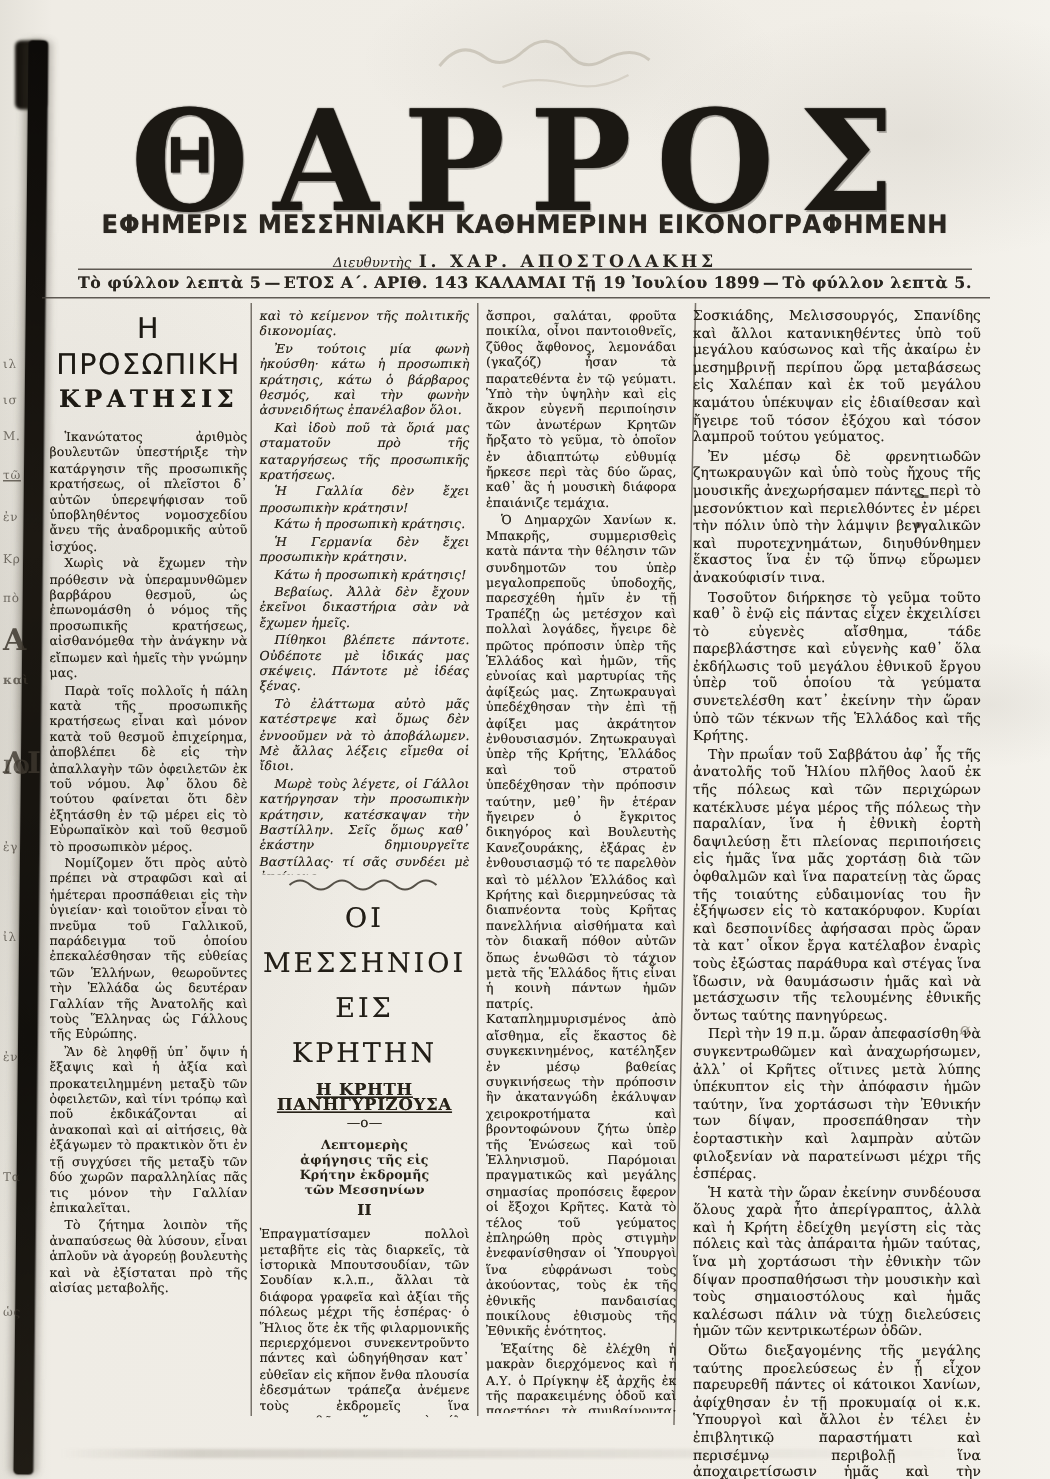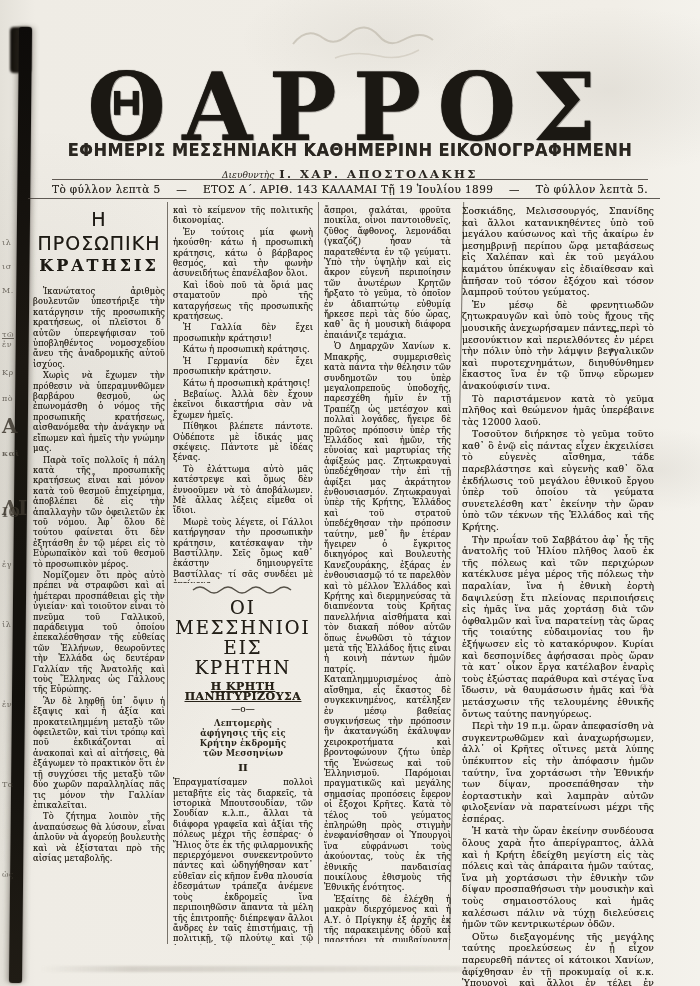--- a/index.html
+++ b/index.html
@@ -18,21 +18,21 @@
   
   .fold-band { position:absolute; left:14px; top:27px; width:13px; height:956px;
     background:linear-gradient(180deg,#0d0b09,#1c1812 35%,#12100c 70%,#201c15);
     transform:rotate(.6deg); filter:blur(.5px); border-radius:3px;
     box-shadow:3px 0 5px rgba(70,64,52,.30), -3px 0 5px rgba(70,64,52,.35), 0 0 1px #000; }
   .fold-knot { position:absolute; left:10px; top:27px; width:21px; height:46px;
     background:#15120d; filter:blur(1px); border-radius:4px; }
   .edge-frags span { position:absolute; left:2px; color:#3e382f; opacity:.7;
     font-size:8px; letter-spacing:.5px; white-space:nowrap; }
   .edge-frags span:nth-child(1){top:238px;} .edge-frags span:nth-child(2){top:262px;}
-  .edge-frags span:nth-child(3){top:286px;} .edge-frags span:nth-child(4){top:330px;text-decoration:underline;}
+  .edge-frags span:nth-child(3){top:286px;} .edge-frags span:nth-child(4){top:312px;text-decoration:underline;}
   .edge-frags span:nth-child(5){top:340px;} .edge-frags span:nth-child(6){top:368px;}
   .edge-frags span:nth-child(7){top:394px;}
   .edge-frags span:nth-child(8){top:414px; font-size:20px; font-weight:bold; opacity:.85;}
   .edge-frags span:nth-child(9){top:448px;font-weight:bold;}
   .edge-frags span:nth-child(10){top:496px; font-size:20px; font-weight:bold; opacity:.8;}
   .edge-frags span:nth-child(11){top:505px; font-size:13px; font-weight:bold;}
   .edge-frags span:nth-child(12){top:560px;} .edge-frags span:nth-child(13){top:620px;}
   .edge-frags span:nth-child(14){top:700px;} .edge-frags span:nth-child(15){top:780px;}
   .edge-frags span:nth-child(16){top:870px;}
   .scribble { position:absolute; opacity:.8; }
@@ -50,21 +50,21 @@
     letter-spacing:17px; color:#1b1813; transform:scaleX(.97);
     text-shadow:0 0 1px rgba(20,17,12,.9), 1px 1px 0 rgba(20,17,12,.25); }
   .subtitle { position:absolute; left:0; top:140px; width:100%; text-align:center;
     font-family:"DejaVu Sans", sans-serif; font-weight:bold; font-size:17px; letter-spacing:.5px;
     color:#2a2620; transform:scaleX(.95); text-shadow:0 0 .5px rgba(30,26,20,.7); }
   .director { position:absolute; left:0; top:163px; width:100%; text-align:center; color:#2a2620; }
   .director .lbl { font-size:9px; font-style:italic; margin-right:5px; }
   .director .nm { font-size:11.5px; font-weight:bold; letter-spacing:2.5px; }
   .rule1 { position:absolute; left:52px; top:179px; width:596px; height:1px; background:#45403a; opacity:.85; }
   .datebar { position:absolute; left:52px; top:183px; width:596px; display:flex;
-    justify-content:space-between; align-items:center; font-weight:normal; font-size:10.5px;
+    justify-content:space-between; align-items:center; font-weight:bold; font-size:10.5px;
     letter-spacing:.4px; color:#2a2620; text-shadow:0 0 .4px rgba(30,26,20,.6); }
   .rule2 { position:absolute; left:28px; top:198px; width:632px; height:1px; background:#45403a; opacity:.85; }
 
   
   .vrule { position:absolute; width:1px; background:#59534a; opacity:.8; }
   .vd1 { left:167px; top:202px; height:742px; }
   .vd2 { left:318px; top:202px; height:742px; }
   .vd3 { left:456px; top:202px; height:748px; transform:rotate(1.1deg); }
 
   .col { position:absolute; top:205px; overflow:hidden; text-align:justify;
@@ -76,24 +76,24 @@
   .colD { left:462px; width:192px; height:781px; font-size:9.2px; line-height:11.6px; }
 
   .col p { text-indent:10px; margin-bottom:1px; }
   .cont > p:first-child, .cont p:first-child { text-indent:0; }
 
   .headA { text-align:center; margin:2px 0 9px; }
   .headA .l1 { font-family:"DejaVu Sans", sans-serif; font-weight:normal; font-size:19px;
     letter-spacing:1px; line-height:24px; color:#1d1a14; }
   .headA .l2 { font-weight:bold; font-size:16px; letter-spacing:3px; line-height:22px; color:#1d1a14; }
 
-  .b-part1 { height:378px; overflow:hidden; flex:none; }
+  .b-part1 { height:378px; overflow:hidden; flex:none;font-style:italic; }
   .orn { flex:none; text-align:center; height:10px; margin:2px 0 3px; }
   .headB { flex:none; text-align:center; margin-bottom:4px; }
-  .headB .l1 { font-size:18px; letter-spacing:2px; line-height:20px; color:#221e17; }
+  .headB .l1 { font-size:18px; letter-spacing:2px; line-height:30px; color:#221e17; }
   .headB .sub { font-weight:bold; font-size:11px; letter-spacing:.5px; margin-top:4px;text-decoration:underline; }
   .headB .sep { font-size:9px; line-height:11px; margin-top:1px; }
   .headB .deck { font-weight:bold; font-size:8.4px; line-height:10px; max-width:108px; margin:3px auto 0; text-align:center; text-shadow:none; }
   .headB .num { font-weight:bold; font-size:10px; margin-top:5px; }
   .b-part2 { flex:1 1 auto; overflow:hidden; }
 </style>
 </head>
 <body>
 
 <div class="page">
@@ -192,23 +192,22 @@
       </div>
   </div>
 
   <div class="col colC cont">
       <p>ἄσπροι, σαλάται, φροῦτα ποικίλα, οἶνοι παντοιοθνεῖς, ζῦθος ἄφθονος, λεμονάδαι (γκαζόζ) ἦσαν τὰ παρατεθέντα ἐν τῷ γεύματι. Ὑπὸ τὴν ὑψηλὴν καὶ εἰς ἄκρον εὐγενῆ περιποίησιν τῶν ἀνωτέρων Κρητῶν ἤρξατο τὸ γεῦμα, τὸ ὁποῖον ἐν ἀδιαπτώτῳ εὐθυμίᾳ ἤρκεσε περὶ τὰς δύο ὥρας, καθ᾽ ἃς ἡ μουσικὴ διάφορα ἐπαιάνιζε τεμάχια.</p>
       <p>Ὁ Δημαρχῶν Χανίων κ. Μπακρῆς, συμμερισθεὶς κατὰ πάντα τὴν θέλησιν τῶν συνδημοτῶν του ὑπὲρ μεγαλοπρεποῦς ὑποδοχῆς, παρεσχέθη ἡμῖν ἐν τῇ Τραπέζῃ ὡς μετέσχον καὶ πολλαὶ λογάδες, ἤγειρε δὲ πρῶτος πρόποσιν ὑπὲρ τῆς Ἑλλάδος καὶ ἡμῶν, τῆς εὐνοίας καὶ μαρτυρίας τῆς ἀφίξεώς μας. Ζητωκραυγαὶ ὑπεδέχθησαν τὴν ἐπὶ τῇ ἀφίξει μας ἀκράτητον ἐνθουσιασμόν. Ζητωκραυγαὶ ὑπὲρ τῆς Κρήτης, Ἑλλάδος καὶ τοῦ στρατοῦ ὑπεδέχθησαν τὴν πρόποσιν ταύτην, μεθ᾽ ἣν ἑτέραν ἤγειρεν ὁ ἔγκριτος δικηγόρος καὶ Βουλευτὴς Κανεζουράκης, ἐξάρας ἐν ἐνθουσιασμῷ τό τε παρελθὸν καὶ τὸ μέλλον Ἑλλάδος καὶ Κρήτης καὶ διερμηνεύσας τὰ διαπνέοντα τοὺς Κρῆτας πανελλήνια αἰσθήματα καὶ τὸν διακαῆ πόθον αὐτῶν ὅπως ἑνωθῶσι τὸ τάχιον μετὰ τῆς Ἑλλάδος ἥτις εἶναι ἡ κοινὴ πάντων ἡμῶν πατρίς. Καταπλημμυρισμένος ἀπὸ αἴσθημα, εἷς ἕκαστος δὲ συγκεκινημένος, κατέληξεν ἐν μέσῳ βαθείας συγκινήσεως τὴν πρόποσιν ἣν ἀκατανγώδη ἐκάλυψαν χειροκροτήματα καὶ βροντοφώνουν ζήτω ὑπὲρ τῆς Ἑνώσεως καὶ τοῦ Ἑλληνισμοῦ. Παρόμοιαι πραγματικῶς καὶ μεγάλης σημασίας προπόσεις ἔφερον οἱ ἔξοχοι Κρῆτες. Κατὰ τὸ τέλος τοῦ γεύματος ἐπληρώθη πρὸς στιγμὴν ἐνεφανίσθησαν οἱ Ὑπουργοὶ ἵνα εὐφράνωσι τοὺς ἀκούοντας, τοὺς ἐκ τῆς ἐθνικῆς πανδαισίας ποικίλους ἐθισμοὺς τῆς Ἐθνικῆς ἑνότητος.</p>
       <p>Ἑξαίτης δὲ ἐλέχθη ἡ μακρὰν διερχόμενος καὶ ἡ Α.Υ. ὁ Πρίγκηψ ἐξ ἀρχῆς ἐκ τῆς παρακειμένης ὁδοῦ καὶ παρετήρει τὰ συμβαίνοντα· ποικίλα αἰσθήματα ὡδήγησαν καὶ ὁποία συγκίνησις συνεῖχε τὴν καρδίαν τοῦ προσωρινοῦ ἡγεμόνος βλέποντος ἡμᾶς ἐκεῖ, καὶ τὰ ὑψηλὰ ἀξιώματά Του δὲν ἠδύναντο νὰ δηλώσωσιν ὁπόσον ἐσκίρτα ἡ καρδία Του ἵνα μετάσχῃ τῆς ἐθνικῆς πανηγύρεως, ἀλλὰ κώλυμα ἐθεωρήθη διὰ τοὺς μεγαλοκώλων Αὐτὸν νὰ ἐξωτερικεύσῃ τῇ μεγάλῃ καὶ Ἑλληνικῇ ψυχῇ Του ἐξ ἀπείρων καὶ ἐθνικῶν ἐλπίδων. Πεποίθαμεν ὅτι οὐδεὶς</p>
     </div>
 
   <div class="col colD cont">
-      <p>Σοσκιάδης, Μελισσουργός, Σπανίδης καὶ ἄλλοι κατανικηθέντες ὑπὸ τοῦ μεγάλου καύσωνος καὶ τῆς ἀκαίρω ἐν μεσημβρινῇ περίπου ὥρᾳ μεταβάσεως εἰς Χαλέπαν καὶ ἐκ τοῦ μεγάλου καμάτου ὑπέκυψαν εἰς ἐδιαίθεσαν καὶ ἀπῆσαν τοῦ τόσον ἐξόχου καὶ τόσον λαμπροῦ τούτου γεύματος.</p>
+      <p>Σοσκιάδης, Μελισσουργός, Σπανίδης καὶ ἄλλοι κατανικηθέντες ὑπὸ τοῦ μεγάλου καύσωνος καὶ τῆς ἀκαίρω ἐν μεσημβρινῇ περίπου ὥρᾳ μεταβάσεως εἰς Χαλέπαν καὶ ἐκ τοῦ μεγάλου καμάτου ὑπέκυψαν εἰς ἐδιαίθεσαν καὶ ἤγειρε τοῦ τόσον ἐξόχου καὶ τόσον λαμπροῦ τούτου γεύματος.</p>
       <p>Ἐν μέσῳ δὲ φρενητιωδῶν ζητωκραυγῶν καὶ ὑπὸ τοὺς ἤχους τῆς μουσικῆς ἀνεχωρήσαμεν πάντες περὶ τὸ μεσονύκτιον καὶ περιελθόντες ἐν μέρει τὴν πόλιν ὑπὸ τὴν λάμψιν βεγγαλικῶν καὶ πυροτεχνημάτων, διηυθύνθημεν ἕκαστος ἵνα ἐν τῷ ὕπνῳ εὕρωμεν ἀνακούφισίν τινα.</p>
-      <p>Τὸ παριστάμενον κατὰ τὸ γεῦμα πλῆθος καὶ θεώμενον ἡμᾶς ὑπερέβαινε τὰς 12000 λαοῦ.</p>
       <p>Τοσοῦτον διήρκησε τὸ γεῦμα τοῦτο καθ᾽ ὃ ἐνῷ εἰς πάντας εἶχεν ἐκχειλίσει τὸ εὐγενὲς αἴσθημα, τάδε παρεβλάστησε καὶ εὐγενὴς καθ᾽ ὅλα ἐκδήλωσις τοῦ μεγάλου ἐθνικοῦ ἔργου ὑπὲρ τοῦ ὁποίου τὰ γεύματα συνετελέσθη κατ᾽ ἐκείνην τὴν ὥραν ὑπὸ τῶν τέκνων τῆς Ἑλλάδος καὶ τῆς Κρήτης.</p>
       <p>Τὴν πρωΐαν τοῦ Σαββάτου ἀφ᾽ ἧς τῆς ἀνατολῆς τοῦ Ἡλίου πλῆθος λαοῦ ἐκ τῆς πόλεως καὶ τῶν περιχώρων κατέκλυσε μέγα μέρος τῆς πόλεως τὴν παραλίαν, ἵνα ἡ ἐθνικὴ ἑορτὴ δαψιλεύσῃ ἔτι πλείονας περιποιήσεις εἰς ἡμᾶς ἵνα μᾶς χορτάσῃ διὰ τῶν ὀφθαλμῶν καὶ ἵνα παρατείνῃ τὰς ὥρας τῆς τοιαύτης εὐδαιμονίας του ἣν ἐξήψωσεν εἰς τὸ κατακόρυφον. Κυρίαι καὶ δεσποινίδες ἀφήσασαι πρὸς ὥραν τὰ κατ᾽ οἶκον ἔργα κατέλαβον ἐναρὶς τοὺς ἐξώστας παράθυρα καὶ στέγας ἵνα ἴδωσιν, νὰ θαυμάσωσιν ἡμᾶς καὶ νὰ μετάσχωσιν τῆς τελουμένης ἐθνικῆς ὄντως ταύτης πανηγύρεως.</p>
       <p>Περὶ τὴν 19 π.μ. ὥραν ἀπεφασίσθη νὰ συγκεντρωθῶμεν καὶ ἀναχωρήσωμεν, ἀλλ᾽ οἱ Κρῆτες οἵτινες μετὰ λύπης ὑπέκυπτον εἰς τὴν ἀπόφασιν ἡμῶν ταύτην, ἵνα χορτάσωσι τὴν Ἐθνικήν των δίψαν, προσεπάθησαν τὴν ἑορταστικὴν καὶ λαμπρὰν αὐτῶν φιλοξενίαν νὰ παρατείνωσι μέχρι τῆς ἑσπέρας.</p>
       <p>Ἡ κατὰ τὴν ὥραν ἐκείνην συνδέουσα ὅλους χαρὰ ἦτο ἀπερίγραπτος, ἀλλὰ καὶ ἡ Κρήτη ἐδείχθη μεγίστη εἰς τὰς πόλεις καὶ τὰς ἀπάραιτα ἡμῶν ταύτας, ἵνα μὴ χορτάσωσι τὴν ἐθνικὴν τῶν δίψαν προσπαθήσωσι τὴν μουσικὴν καὶ τοὺς σημαιοστόλους καὶ ἡμᾶς καλέσωσι πάλιν νὰ τύχῃ διελεύσεις ἡμῶν τῶν κεντρικωτέρων ὁδῶν.</p>
       <p>Οὕτω διεξαγομένης τῆς μεγάλης ταύτης προελεύσεως ἐν ᾗ εἶχον παρευρεθῆ πάντες οἱ κάτοικοι Χανίων, ἀφίχθησαν ἐν τῇ προκυμαίᾳ οἱ κ.κ. Ὑπουργοὶ καὶ ἄλλοι ἐν τέλει ἐν ἐπιβλητικῷ παραστήματι καὶ περισέμνῳ περιβολῇ ἵνα ἀποχαιρετίσωσιν ἡμᾶς καὶ τὴν ἐπιστραφεῖσαν αὐτοὺς ἐπιτροπὴν ἡμῶν, ὅτι τῇ θερμῇ παρακλήσει ἡμῶν ἐπέτρεψαν νὰ ἀποχαιρετήσωμεν ἀλλήλους ἐν τῷ καταστήματι τοῦ Δημαρχείου εἰς ὃ</p>
     </div>
 
 </div>
 
 </body></html>

